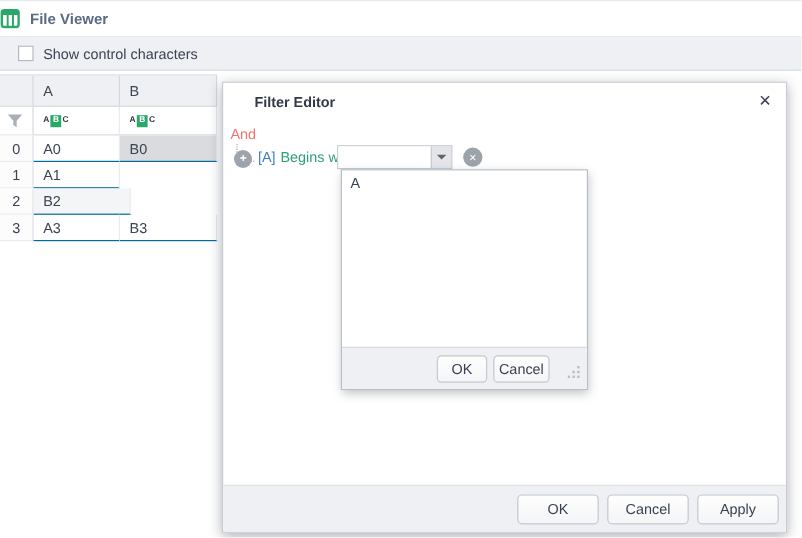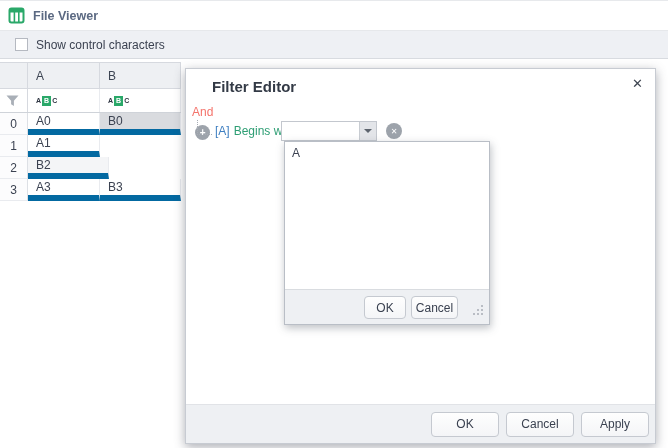--- a/index.html
+++ b/index.html
@@ -12,21 +12,21 @@
     background: #fff;
     overflow: hidden;
   }
 
   
   .titlebar {
     position: absolute; left: 0; top: 0; width: 668px; height: 31px;
     background: #fff;
     border-top: 1px solid #e7e9ec;
     border-bottom: 1px solid #e6e8eb;
-    display: flex; align-items: center; gap: 8px; padding-left: 8px;
+    display: flex; align-items: center; gap: 8px; 
   }
   .titlebar .title { font-weight: bold; color: #5b6982; font-size: 12.5px; }
 
   
   .toolbar {
     position: absolute; left: 0; top: 31px; width: 668px; height: 28px;
     background: #eef0f4;
     border-bottom: 1px solid #d8dbe0;
     display: flex; align-items: center; gap: 8px; padding-left: 15px;
   }
@@ -53,21 +53,21 @@
   .g-header-row .c-rowhdr, .g-filter-row .c-rowhdr {
     background: transparent;
     border-right: 1px solid #d6d9df; border-bottom: 1px solid #d6d9df;
     justify-content: flex-start; padding-left: 6px;
   }
   .g-filter-row .c-rowhdr { border-bottom: none; background:#fff; }
   .c-a { width: 72px; flex: none; }
   .c-b { width: 81px; flex: none; }
   .g-cell {
     display: flex; align-items: center; padding-left: 8px;
-    border-right: 1px solid #e9ebef; border-bottom: 6px solid #0369a1;
+    border-right: 1px solid #e9ebef; border-bottom: 1px solid #0369a1;
   }
   .g-header-row .g-cell {
     border-right: 1px solid #d6d9df; border-bottom: 1px solid #d6d9df;
     color: #3d4553;
   }
   .g-filter-row .g-cell { border-bottom: none; border-right: 1px solid #e9ebef; }
   .g-data-row.alt .g-cell { background: #f4f5f7; }
   .g-cell.selected { background: #d9dbdf; }
 
   .abc { display: flex; align-items: center; font-weight: bold; font-size: 7px; line-height: 1; }
@@ -76,21 +76,21 @@
 
   
   .dialog {
     position: absolute; left: 185px; top: 68px; width: 471px; height: 376px;
     background: #fff;
     border: 1px solid #c7cbd2;
     box-shadow: 0 3px 10px rgba(70,76,88,0.45);
   }
   .dlg-title {
     position: absolute; left: 14px; top: 9px;
-    font-weight: bold; font-size: 15px; color: #333a46; padding-left: 12px;
+    font-weight: bold; font-size: 12px; color: #333a46; padding-left: 12px;
   }
   .dlg-close {
     position: absolute; right: 12px; top: 7px;
     font-size: 13px; color: #3d4450; cursor: default;
   }
   .and-row { position: absolute; left: 6px; top: 36px; display: flex; align-items: center; gap: 6px; flex-direction: column; }
   .op-and { color: #f4736b; }
   .circle-btn {
     width: 15px; height: 15px; border-radius: 50%;
     background: #9da3ab; color: #fff;

